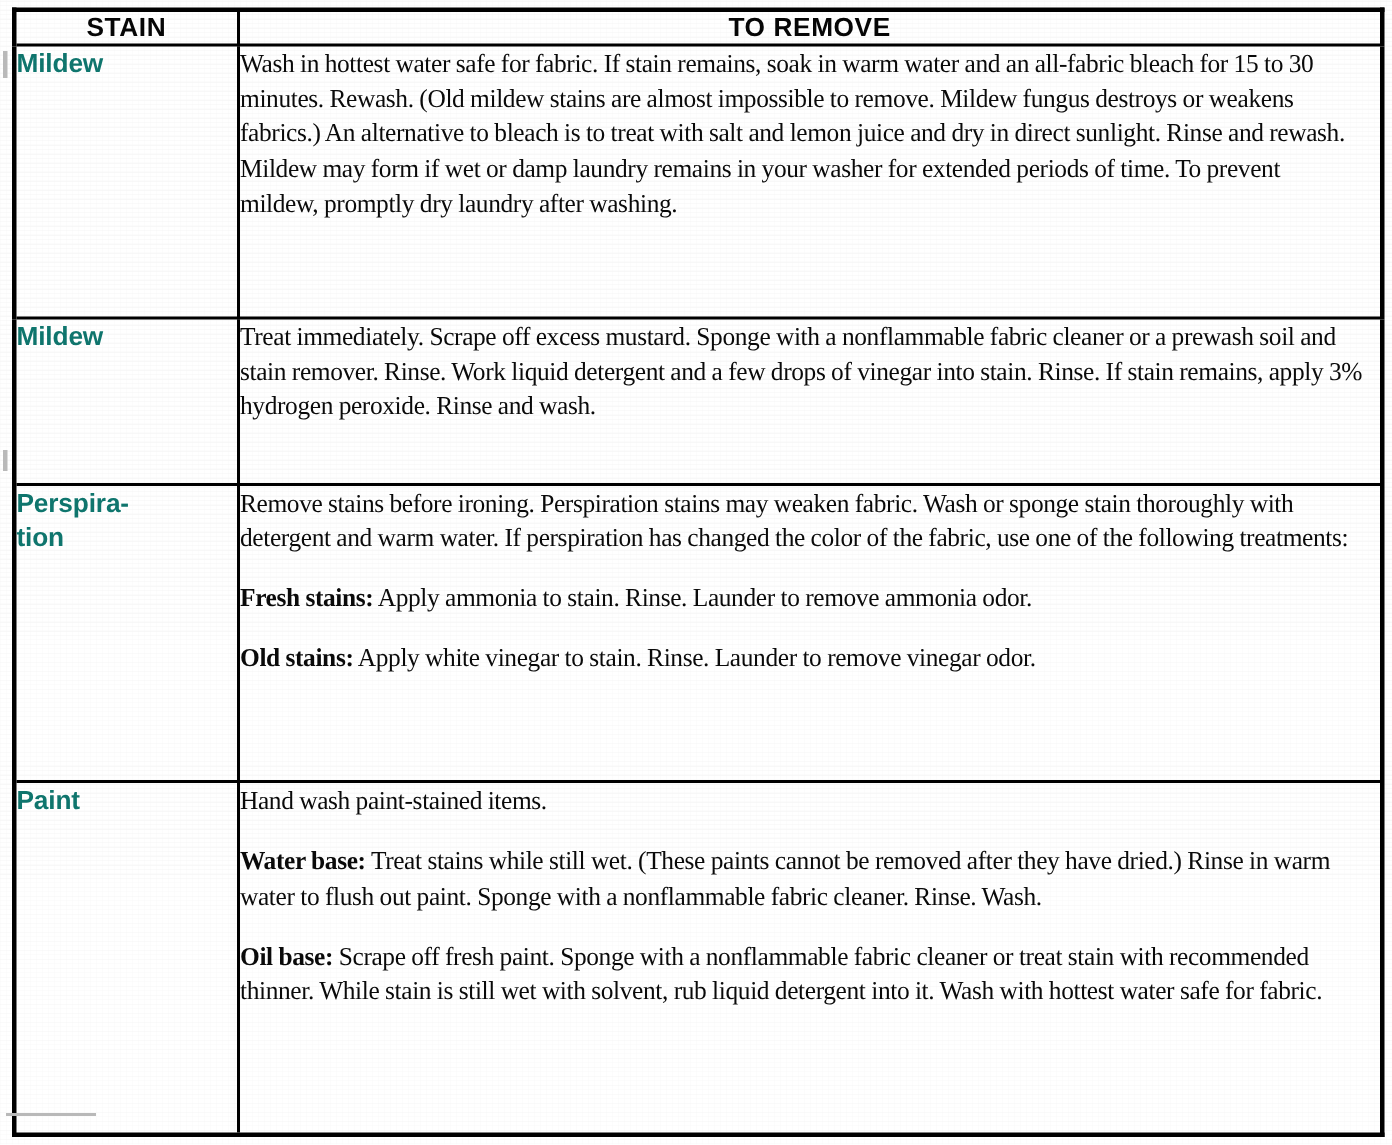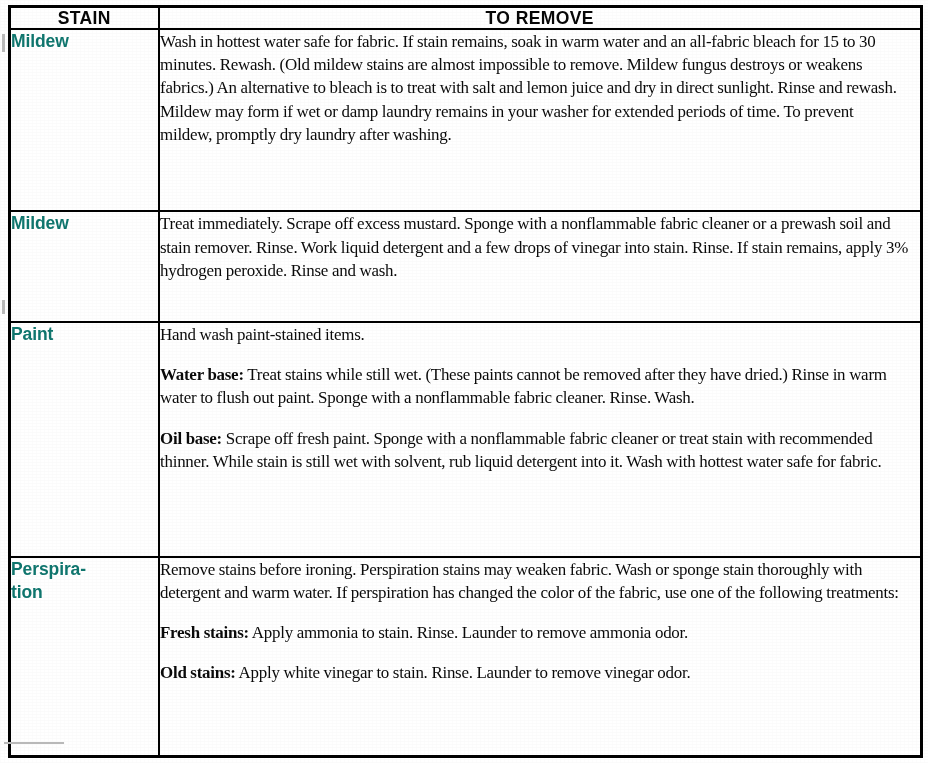--- a/index.html
+++ b/index.html
@@ -158,49 +158,49 @@
         </td>
         <td class="remove-cell">
           <p class="para">
             <span class="lead"></span><span>Treat immediately. Scrape off excess mustard. Sponge with a nonflammable fabric cleaner or a prewash soil and stain remover. Rinse. Work liquid detergent and a few drops of vinegar into stain. Rinse. If stain remains, apply 3% hydrogen peroxide. Rinse and wash.</span>
           </p>
         </td>
       </tr>
 
       <tr>
         <td class="stain-cell">
-          <div class="stain-name">Paint</div>
-        </td>
-        <td class="remove-cell">
-          <p class="para">
-            <span class="lead"></span><span>Hand wash paint-stained items.</span>
-          </p>
-          <p class="para">
-            <span class="lead">Water base:</span><span> Treat stains while still wet. (These paints cannot be removed after they have dried.) Rinse in warm water to flush out paint. Sponge with a nonflammable fabric cleaner. Rinse. Wash.</span>
-          </p>
-          <p class="para">
-            <span class="lead">Oil base:</span><span> Scrape off fresh paint. Sponge with a nonflammable fabric cleaner or treat stain with recommended thinner. While stain is still wet with solvent, rub liquid detergent into it. Wash with hottest water safe for fabric.</span>
-          </p>
-        </td>
-      </tr>
-
-      <tr>
-        <td class="stain-cell">
           <div class="stain-name">Perspira-
 tion</div>
         </td>
         <td class="remove-cell">
           <p class="para">
             <span class="lead"></span><span>Remove stains before ironing. Perspiration stains may weaken fabric. Wash or sponge stain thoroughly with detergent and warm water. If perspiration has changed the color of the fabric, use one of the following treatments:</span>
           </p>
           <p class="para">
             <span class="lead">Fresh stains:</span><span> Apply ammonia to stain. Rinse. Launder to remove ammonia odor.</span>
           </p>
           <p class="para">
             <span class="lead">Old stains:</span><span> Apply white vinegar to stain. Rinse. Launder to remove vinegar odor.</span>
+          </p>
+        </td>
+      </tr>
+
+      <tr>
+        <td class="stain-cell">
+          <div class="stain-name">Paint</div>
+        </td>
+        <td class="remove-cell">
+          <p class="para">
+            <span class="lead"></span><span>Hand wash paint-stained items.</span>
+          </p>
+          <p class="para">
+            <span class="lead">Water base:</span><span> Treat stains while still wet. (These paints cannot be removed after they have dried.) Rinse in warm water to flush out paint. Sponge with a nonflammable fabric cleaner. Rinse. Wash.</span>
+          </p>
+          <p class="para">
+            <span class="lead">Oil base:</span><span> Scrape off fresh paint. Sponge with a nonflammable fabric cleaner or treat stain with recommended thinner. While stain is still wet with solvent, rub liquid detergent into it. Wash with hottest water safe for fabric.</span>
           </p>
         </td>
       </tr>
 
     </tbody>
   </table>
 
   <div class="scan-grain"></div>
 
   <div class="edge-mark" style="left:2px; top:34px; width:3px; height:18px;"></div>

